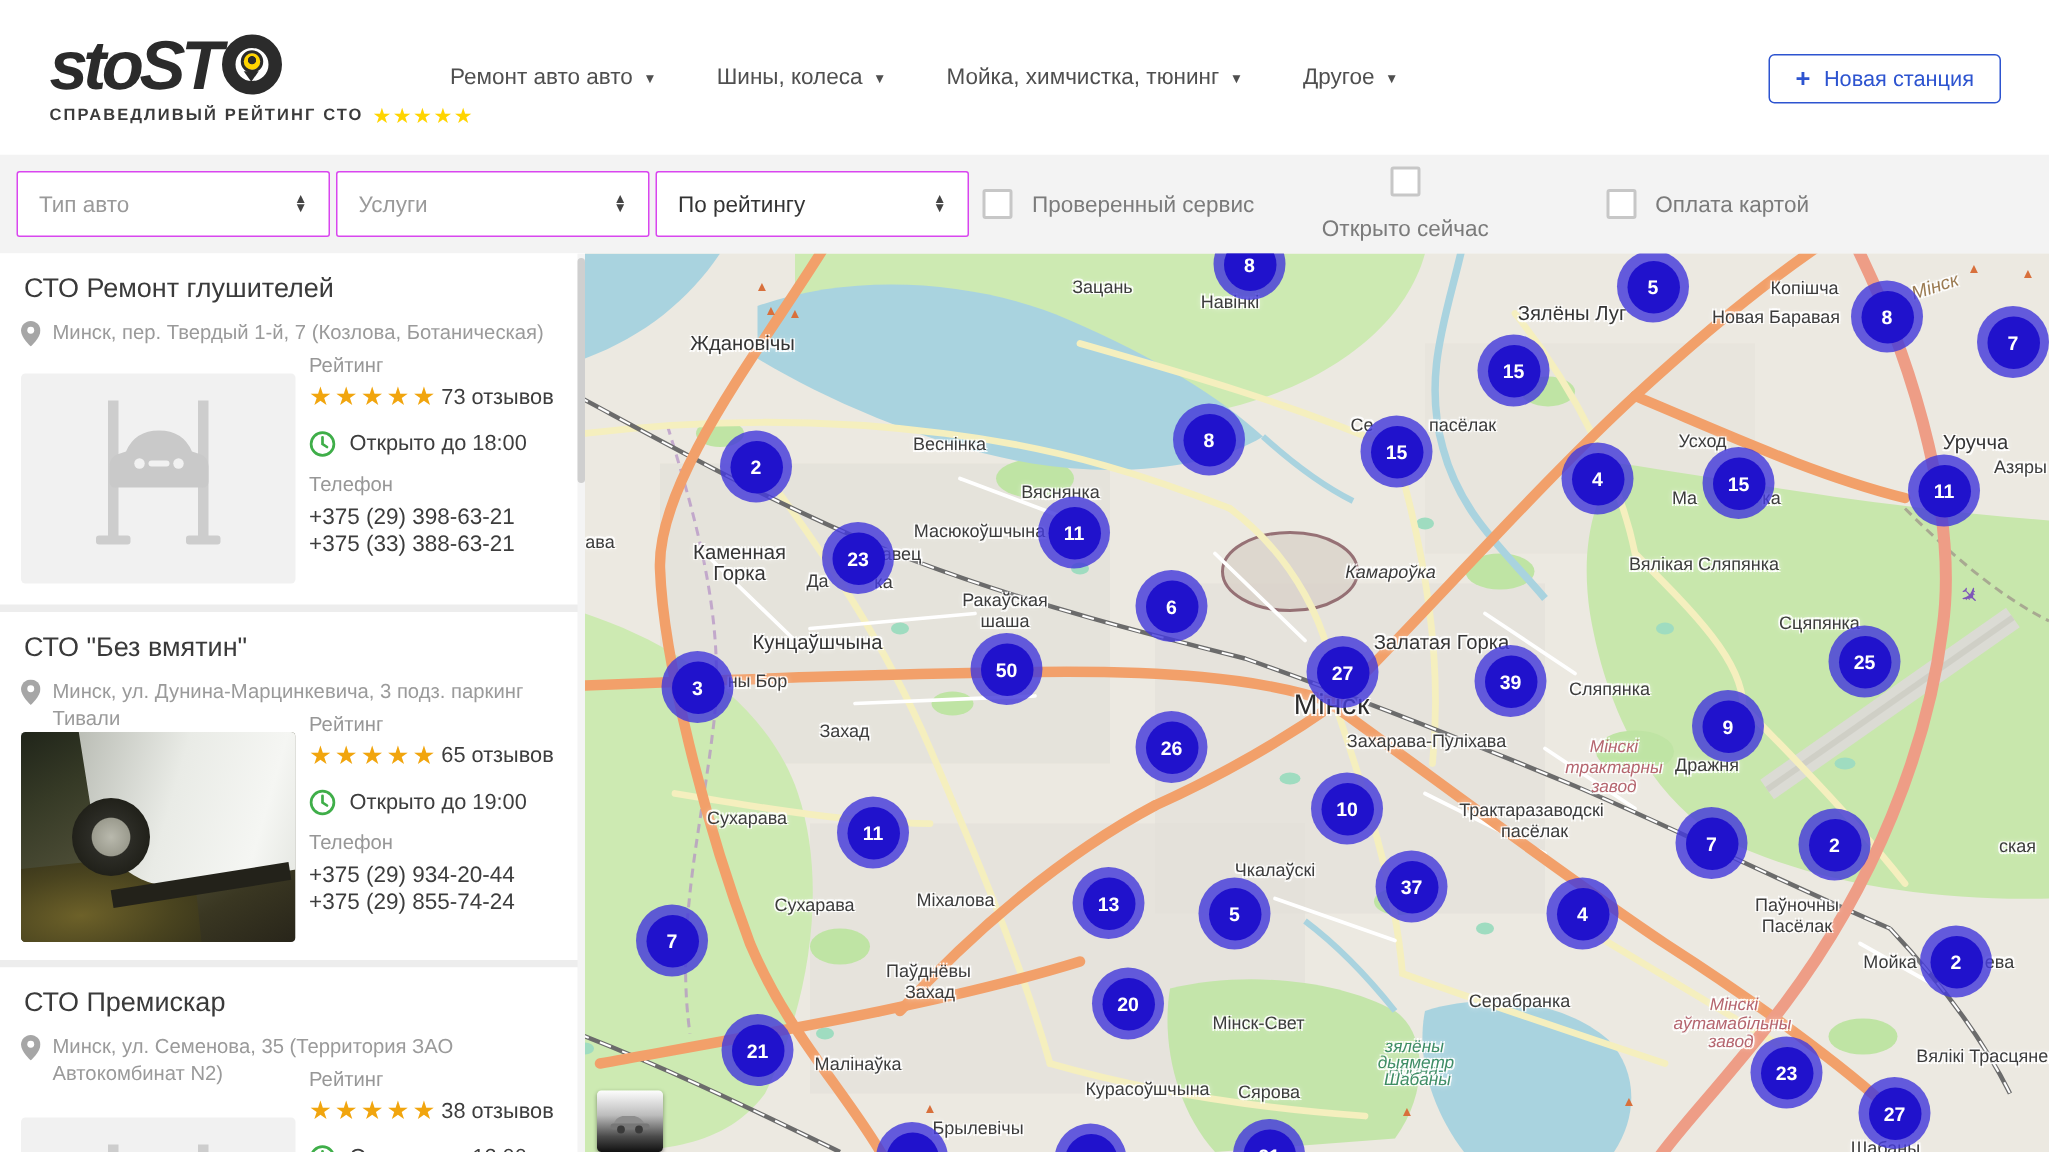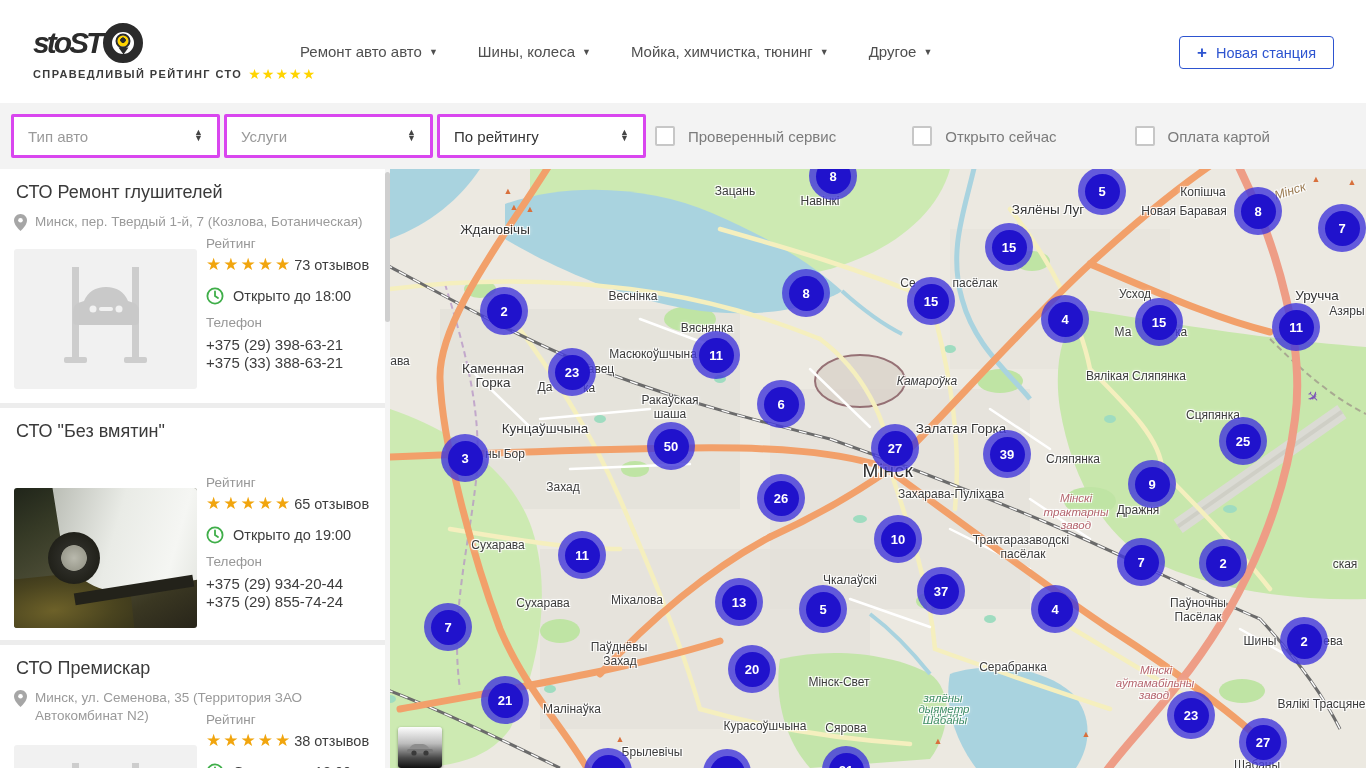--- a/index.html
+++ b/index.html
@@ -4,50 +4,50 @@
 <style>
   * { box-sizing: border-box; margin: 0; padding: 0; }
   html,body { width:1366px; height:768px; overflow:hidden; }
   body { font-family:"Liberation Sans","DejaVu Sans",sans-serif; background:#fff; }
   .app { position:relative; width:1366px; height:768px; overflow:hidden; }
 
   
   header { height:103px; display:flex; align-items:center; background:#fff; position:relative; }
   .logo { margin-left:33px; width:215px; cursor:pointer; }
   .logo-row { display:flex; align-items:center; }
-  .lg-txt { font-weight:800; font-style:italic; font-size:30px; letter-spacing:-3px; color:#2b2b2b; line-height:1; }
+  .lg-txt { font-weight:800; font-style:italic; font-size:46px; letter-spacing:-3px; color:#2b2b2b; line-height:1; }
   .logo-o { display:inline-block; width:40px; height:40px; border:9px solid #2b2b2b; border-radius:50%; position:relative; margin-left:2px; }
   .pin { position:absolute; left:50%; top:45%; transform:translate(-50%,-50%); width:15px; height:15px; background:radial-gradient(circle at 50% 42%, #2b2b2b 2.5px, #ffd400 3px); border:2px solid #2b2b2b; border-radius:50%; }
   .pin::after { content:""; position:absolute; left:50%; top:12px; transform:translateX(-50%); width:0; height:0; border-left:5px solid transparent; border-right:5px solid transparent; border-top:7px solid #2b2b2b; }
   .logo-sub { display:flex; align-items:center; gap:6px; margin-top:4px; }
   .logo-tagline { font-size:11px; font-weight:bold; letter-spacing:1.4px; color:#3b3b3b; white-space:nowrap; }
   .logo-stars { color:#ffd400; font-size:14px; letter-spacing:1px; line-height:1; }
 
   nav { display:flex; align-items:center; gap:40px; margin-left:52px; }
   .nav-item { font-size:15px; color:#4f4f4f; cursor:pointer; display:flex; align-items:center; gap:7px; white-space:nowrap; }
   .nav-caret { font-size:9px; color:#4f4f4f; }
 
   .new-station { position:absolute; right:32px; top:36px; height:33px; display:flex; align-items:center; gap:9px;
     padding:0 17px; background:#fff; border:1px solid #2d54d0; border-radius:4px; color:#2d54d0;
     font-size:14.5px; cursor:pointer; }
   .plus { font-weight:bold; font-size:17px; line-height:1; }
 
   
   .filterbar { height:66px; background:#f3f3f3; display:flex; align-items:center; }
-  .sel { width:209px; height:44px; background:#fff; border:3px solid #d946ef; border-radius:2px;
+  .sel { width:209px; height:44px; background:#fff; border:1px solid #d946ef; border-radius:2px;
     display:flex; align-items:center; justify-content:space-between; padding:0 14px; margin-left:4px;
     font-size:15px; cursor:pointer; }
   .sel:first-child { margin-left:11px; }
   .sel .val.muted { color:#9a9a9a; }
   .sel .val { color:#333; }
   .updown { display:flex; flex-direction:column; line-height:0.62; font-size:9px; color:#444; }
   .cb-group { display:flex; align-items:center; gap:13px; cursor:pointer; }
   .cb-box { width:20px; height:20px; background:#fff; border:2px solid #c7c7c7; border-radius:2px; }
   .cb-label { font-size:15px; color:#7b7b7b; white-space:nowrap; }
-  #cb0 { margin-left:9px; } #cb1 { margin-left:76px; } #cb2 { margin-left:78px; }
+  #cb0 { margin-left:9px; } #cb1 { margin-left:45px;flex-direction:column; } #cb2 { margin-left:78px; }
 
   
   .content { display:flex; height:599px; }
   .panel { width:390px; height:599px; background:#fff; position:relative; overflow:hidden; flex:none; }
   .scrolltrack { position:absolute; right:0; top:0; width:5px; height:599px; background:#f4f4f4; z-index:5; }
   .scrollthumb { position:absolute; right:0; top:3px; width:5px; height:150px; background:#cfcfcf; border-radius:3px; }
 
   .card { position:relative; border-bottom:5px solid #ededed; cursor:pointer; background:#fff; }
   .card.c1 { height:239px; } .card.c2 { height:237px; } .card.c3 { height:123px; border-bottom:none; }
   .card-title { position:absolute; left:16px; top:13px; font-size:18px; color:#3a3a3a; }
@@ -212,20 +212,27 @@
             </svg>
           <span>Открыто до 18:00</span>
         </div>
         <div class="tel-label">Телефон</div>
         <div class="phone1">+375 (29) 398-63-21</div>
         <div class="phone2">+375 (33) 388-63-21</div>
       </div>
 
       <div class="card c2">
         <div class="card-title">СТО "Без вмятин"</div>
+        <div class="card-loc">
+          <svg class="pin-ic" width="13" height="17" viewBox="0 0 13 17">
+              <path d="M6.5 0C10 0 13 2.9 13 6.4 13 11.2 6.5 17 6.5 17S0 11.2 0 6.4C0 2.9 3 0 6.5 0z" fill="#a6a6a6"></path>
+              <circle cx="6.5" cy="6.2" r="2.3" fill="#fff"></circle>
+            </svg>
+          <span>Минск, ул. Дунина-Марцинкевича, 3 подз. паркинг Тивали</span>
+        </div>
         <div class="card-img">
           <div class="photo-car">
             <div class="pc-floor"></div>
             <div class="pc-body"></div>
             <div class="pc-sill"></div>
             <div class="pc-wheel"></div>
           </div>
         </div>
         <div class="rt-label">Рейтинг</div>
         <div class="stars-row">
@@ -430,21 +437,21 @@
           <span class="ml city" style="left: 498px; top: 302px;">Мінск</span>
           <span class="ml ind" style="left: 686px; top: 329px;">Мінскі</span>
           <span class="ml ind" style="left: 686px; top: 343px;">трактарны</span>
           <span class="ml ind" style="left: 686px; top: 356px;">завод</span>
           <span class="ml " style="left: 748px; top: 341px;">Дражня</span>
           <span class="ml " style="left: 631px; top: 371px;">Трактаразаводскі</span>
           <span class="ml " style="left: 633px; top: 385px;">пасёлак</span>
           <span class="ml " style="left: 955px; top: 395px;">ская</span>
           <span class="ml " style="left: 808px; top: 434px;">Паўночны</span>
           <span class="ml " style="left: 808px; top: 448px;">Пасёлак</span>
-          <span class="ml " style="left: 870px; top: 472px;">Шины</span>
+          <span class="ml " style="left: 870px; top: 472px;">Мойка</span>
           <span class="ml " style="left: 943px; top: 472px;">ева</span>
           <span class="ml " style="left: 623px; top: 498px;">Серабранка</span>
           <span class="ml water" style="left: 554px; top: 545px;">Водна-</span>
           <span class="ml water" style="left: 553px; top: 529px;">зялёны</span>
           <span class="ml water" style="left: 554px; top: 540px;">дыяметр</span>
           <span class="ml water" style="left: 555px; top: 551px;">Шабаны</span>
           <span class="ml ind" style="left: 766px; top: 501px;">Мінскі</span>
           <span class="ml ind" style="left: 765px; top: 514px;">аўтамабільны</span>
           <span class="ml ind" style="left: 764px; top: 526px;">завод</span>
           <span class="ml " style="left: 935px; top: 535px;">Вялікі Трасцянец</span>

